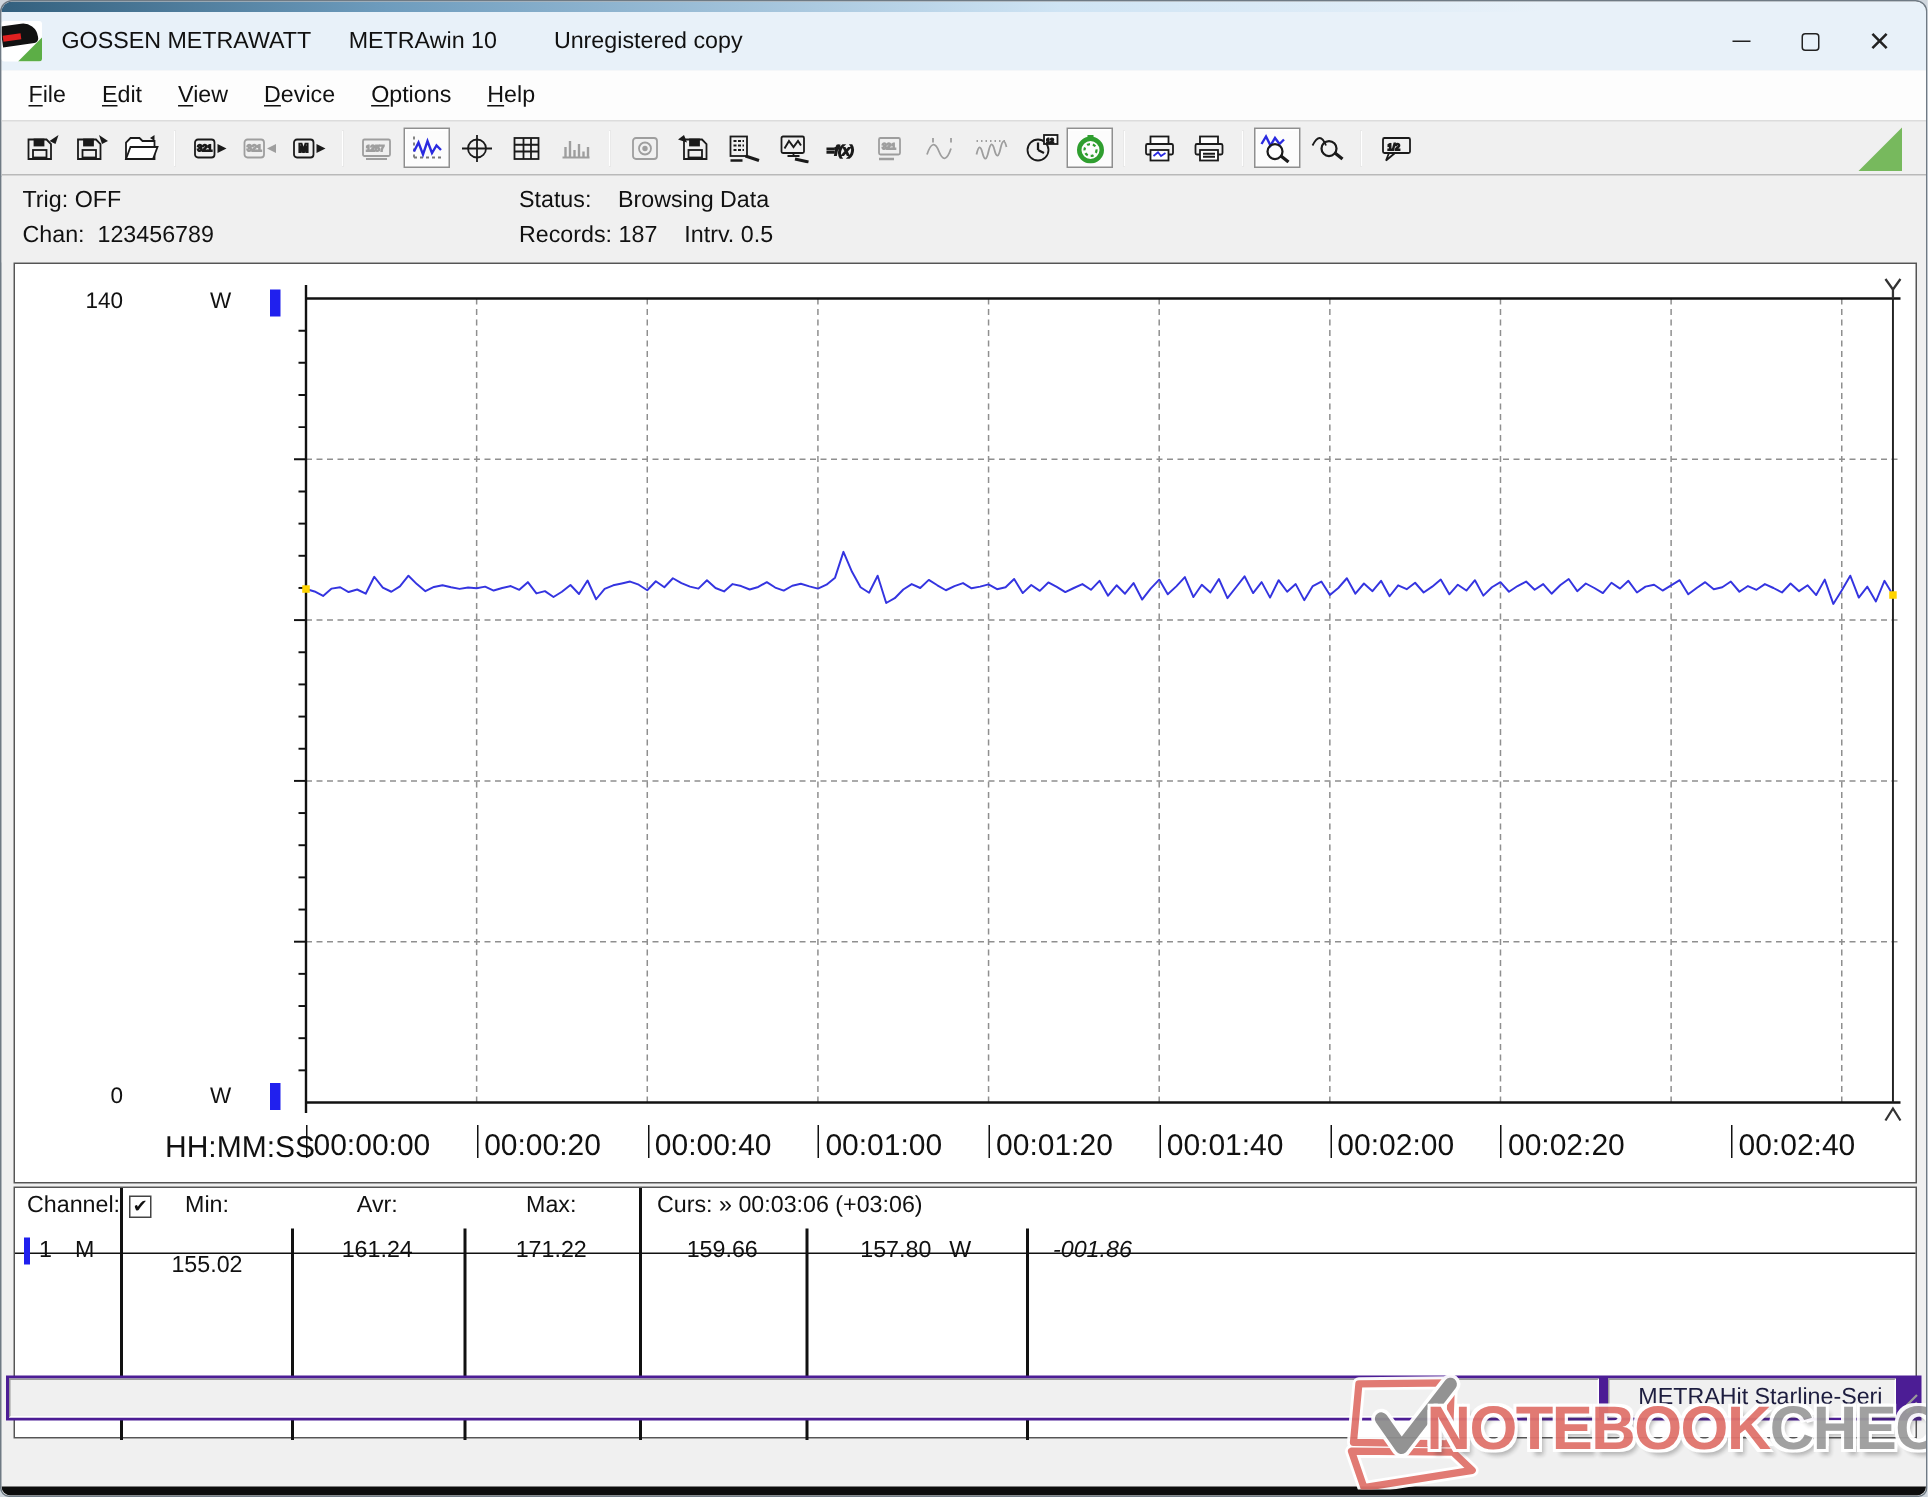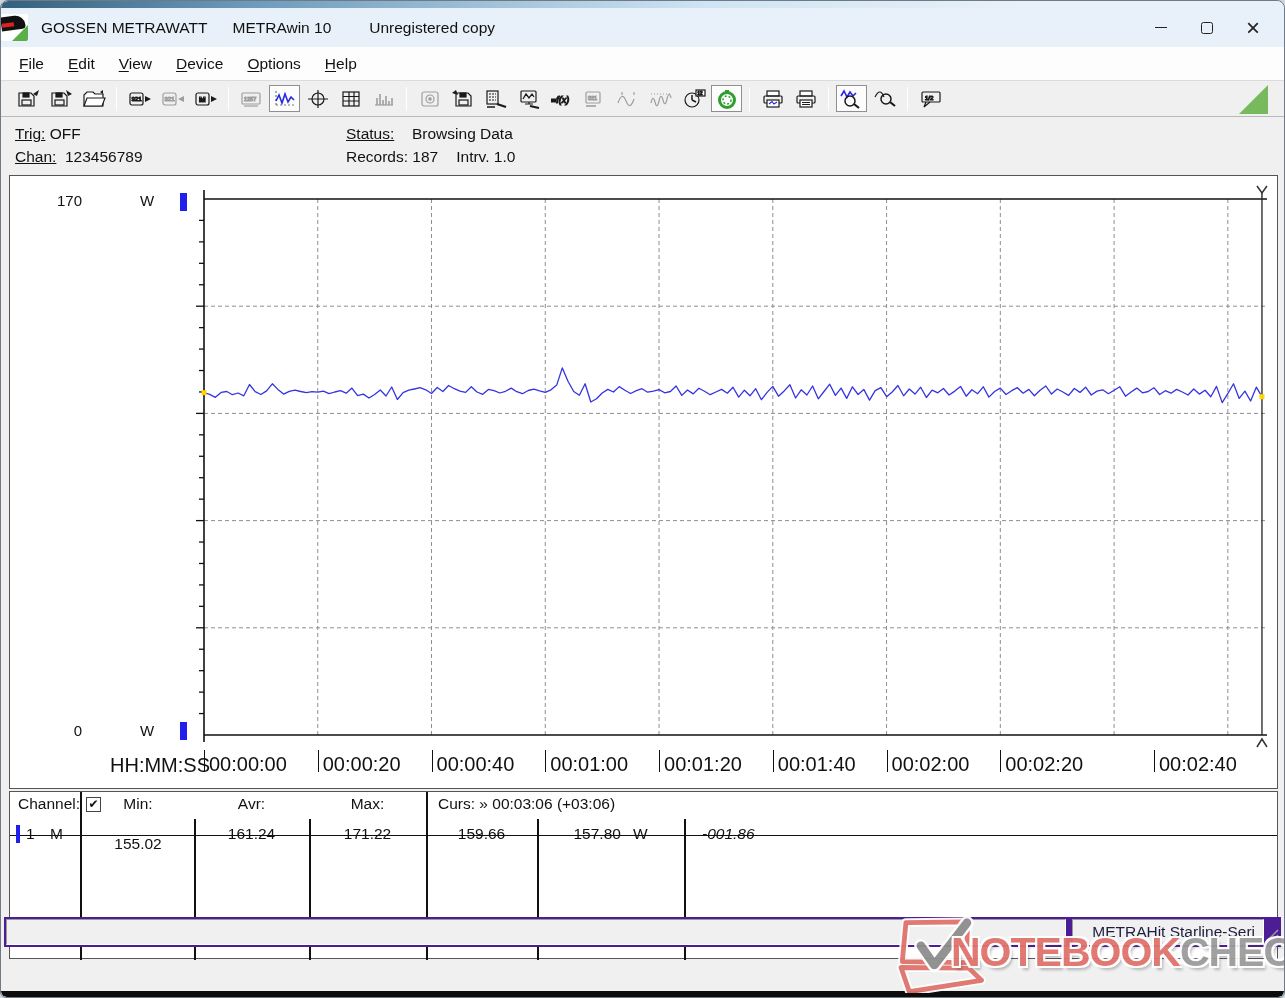--- a/index.html
+++ b/index.html
@@ -32,21 +32,21 @@
     display:flex;align-items:center;padding-left:10px;}
   .tb-btn{width:31px;height:27px;display:flex;align-items:center;justify-content:center;border:1px solid transparent;margin:0 1px;}
   .tb-btn.tb-active{background:#fcfcfc;border:1px solid #8f8f8f;box-shadow:inset 1px 1px 0 #fff;}
   .tb-btn.tb-disabled{opacity:.38;filter:grayscale(1);}
   .tb-svg{width:24px;height:20px;stroke:#1a1a1a;fill:none;stroke-width:1.2;}
   .tb-sep{width:1px;height:24px;background:#b5b5b5;border-right:1px solid #fff;margin:0 6px;}
   .corner-tri{position:absolute;right:16px;top:84px;width:0;height:0;border-bottom:29px solid #77b95d;border-left:29px solid transparent;}
   
   .status-panel{position:absolute;left:0;top:117px;width:100%;height:57px;background:#f0f0f0;font-size:15.5px;}
   .sp-line{position:absolute;white-space:nowrap;}
-  .sp-label{display:inline-block;text-decoration:underline;}
+  .sp-label{display:inline-block;}
   
   .chart-panel{position:absolute;left:8px;top:174px;width:1269px;height:614px;background:#fff;border:1px solid #555;}
   .y-label{position:absolute;font-size:15px;}
   .ylab-num{left:30px;width:42px;text-align:right;}
   .ylab-unit{left:130px;}
   .range-marker{position:absolute;left:170px;width:7px;height:18px;background:#2020ee;}
   .x-axis-row{position:absolute;left:0;top:574px;width:100%;height:26px;font-size:20px;}
   .x-format{position:absolute;left:100px;top:4px;}
   .x-tick{position:absolute;top:0;height:22px;border-left:1.4px solid #111;padding-left:4px;padding-top:3px;white-space:nowrap;}
   .plot-svg{position:absolute;left:186px;top:6px;}
@@ -400,25 +400,25 @@
           <use href="#sym-note"></use>
         </svg>
       </div>
     </div>
   <div class="corner-tri"></div>
 
   <div class="status-panel">
     <div class="sp-line" style="left:14px;top:7px;"><span class="sp-label">Trig:</span>&nbsp;<span>OFF</span></div>
     <div class="sp-line" style="left:14px;top:30px;"><span class="sp-label">Chan:</span>&nbsp;&nbsp;<span>123456789</span></div>
     <div class="sp-line" style="left:345px;top:7px;"><span class="sp-label" style="width:66px;">Status:</span><span>Browsing Data</span></div>
-    <div class="sp-line" style="left:345px;top:30px;"><span>Records:</span>&nbsp;<span>187</span><span style="display:inline-block;width:18px;"></span><span>Intrv.</span>&nbsp;<span>1.0</span></div>
+    <div class="sp-line" style="left:345px;top:30px;"><span>Records:</span>&nbsp;<span>187</span><span style="display:inline-block;width:18px;"></span><span>Intrv.</span>&nbsp;<span>0.5</span></div>
   </div>
 
   <div class="chart-panel">
-    <div class="y-label ylab-num" style="top:16px;">170</div>
+    <div class="y-label ylab-num" style="top:16px;">140</div>
     <div class="y-label ylab-unit" style="top:16px;">W</div>
     <div class="range-marker" style="top:17px;"></div>
     <div class="y-label ylab-num" style="top:546px;">0</div>
     <div class="y-label ylab-unit" style="top:546px;">W</div>
     <div class="range-marker" style="top:546px;"></div>
 
     <svg class="plot-svg" width="1083" height="570">
         <line x1="8" y1="445.8" x2="1071" y2="445.8" class="grid"></line>
         <line x1="8" y1="338.6" x2="1071" y2="338.6" class="grid"></line>
         <line x1="8" y1="231.39999999999998" x2="1071" y2="231.39999999999998" class="grid"></line>

